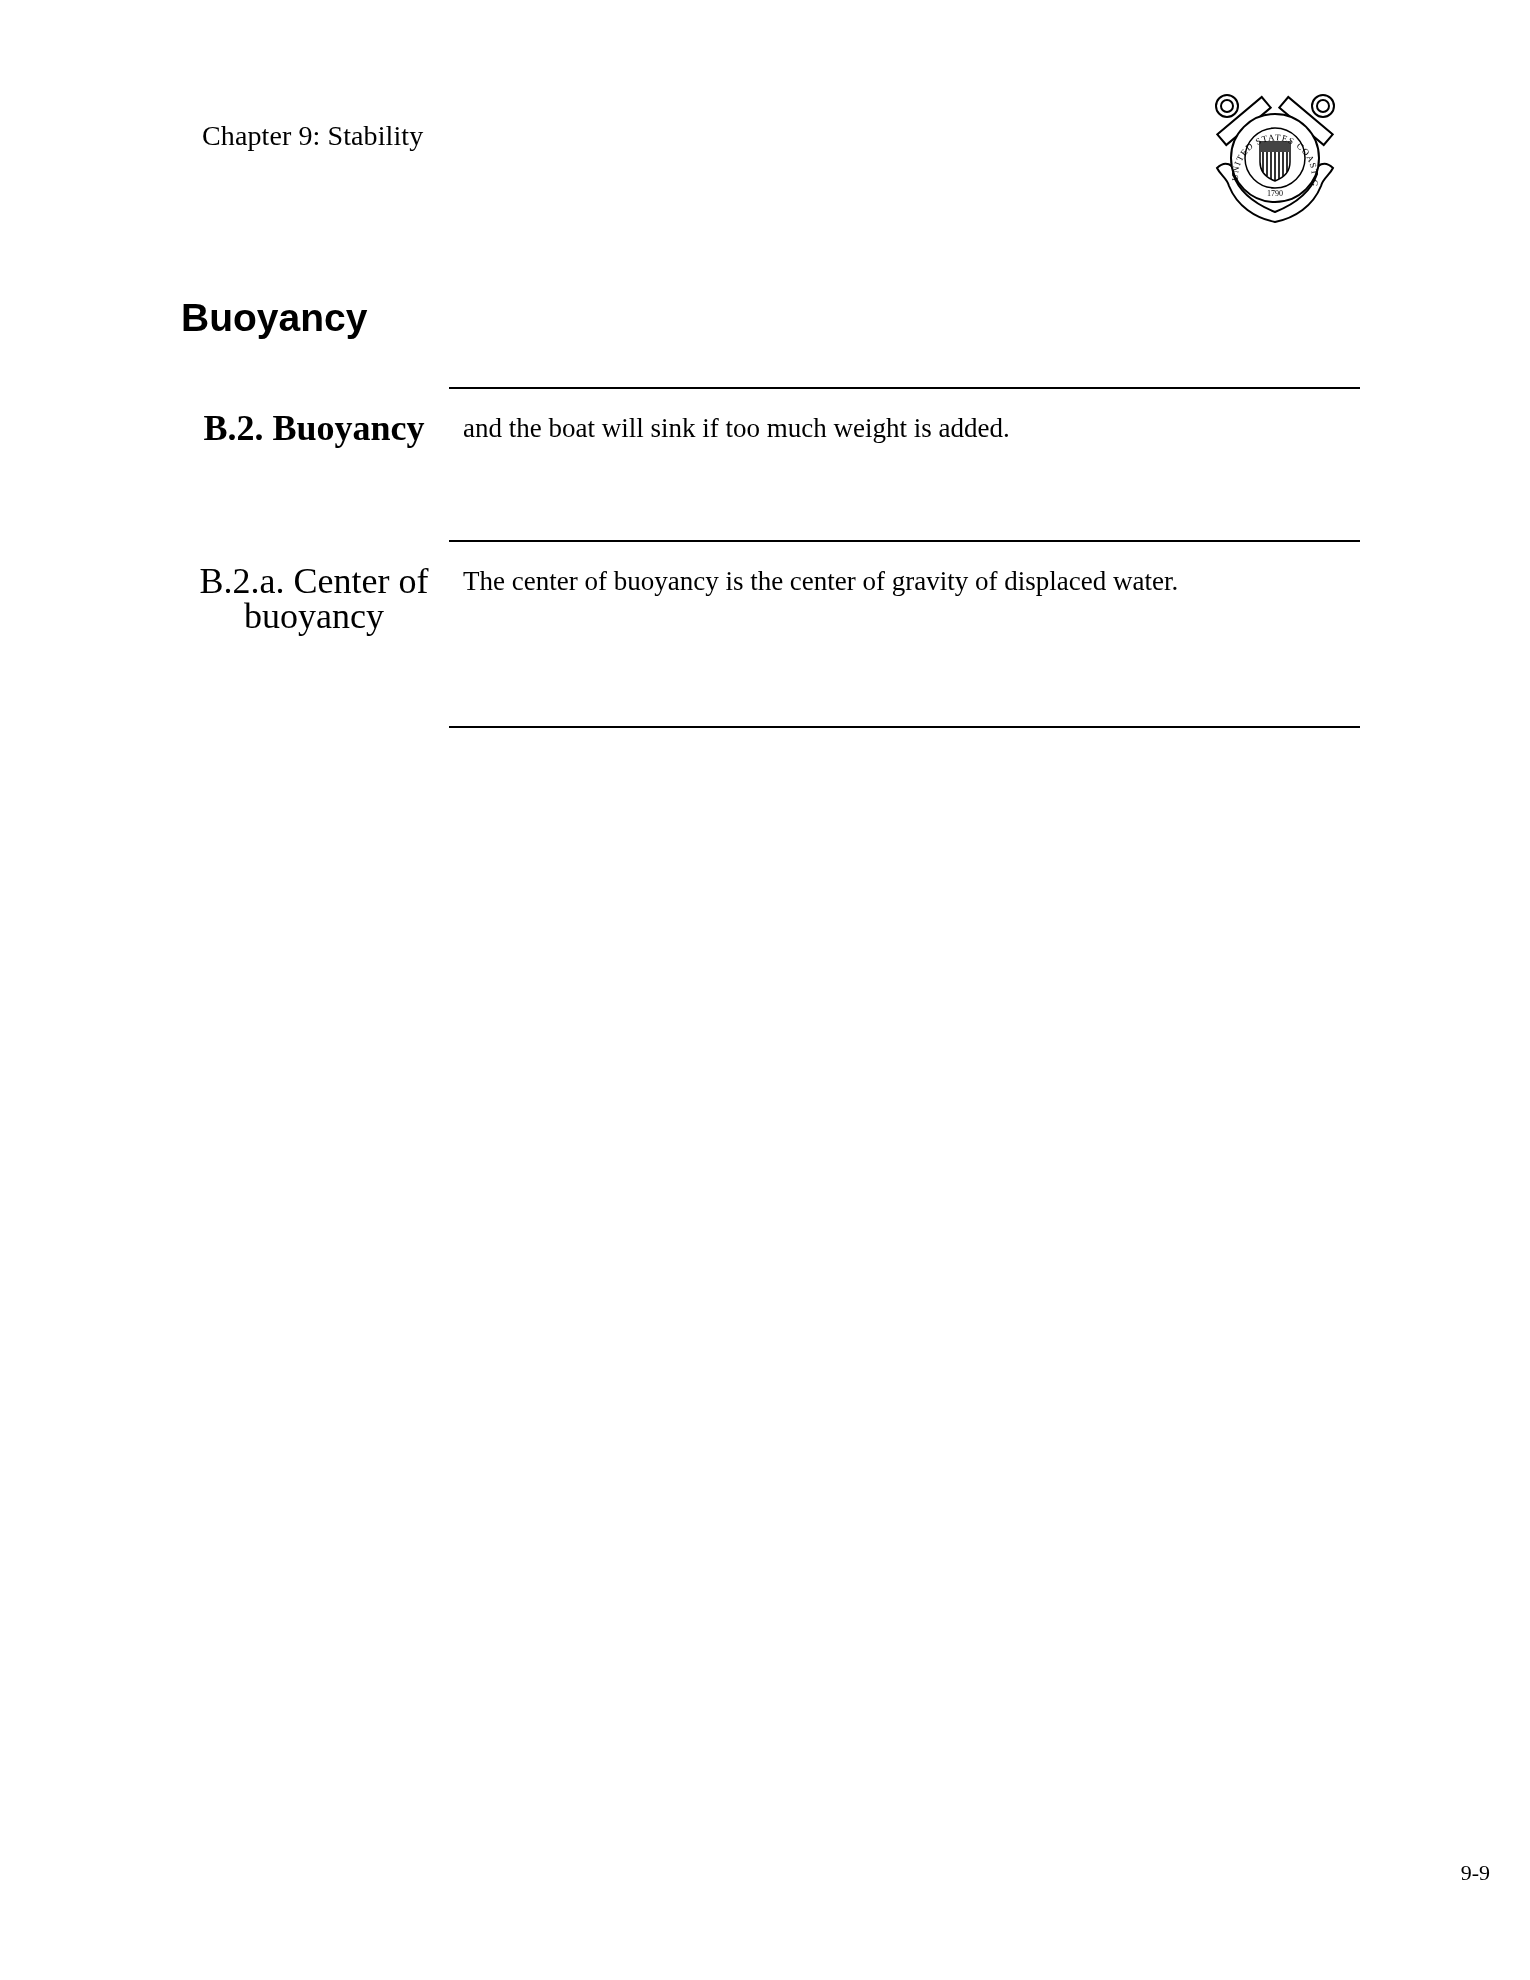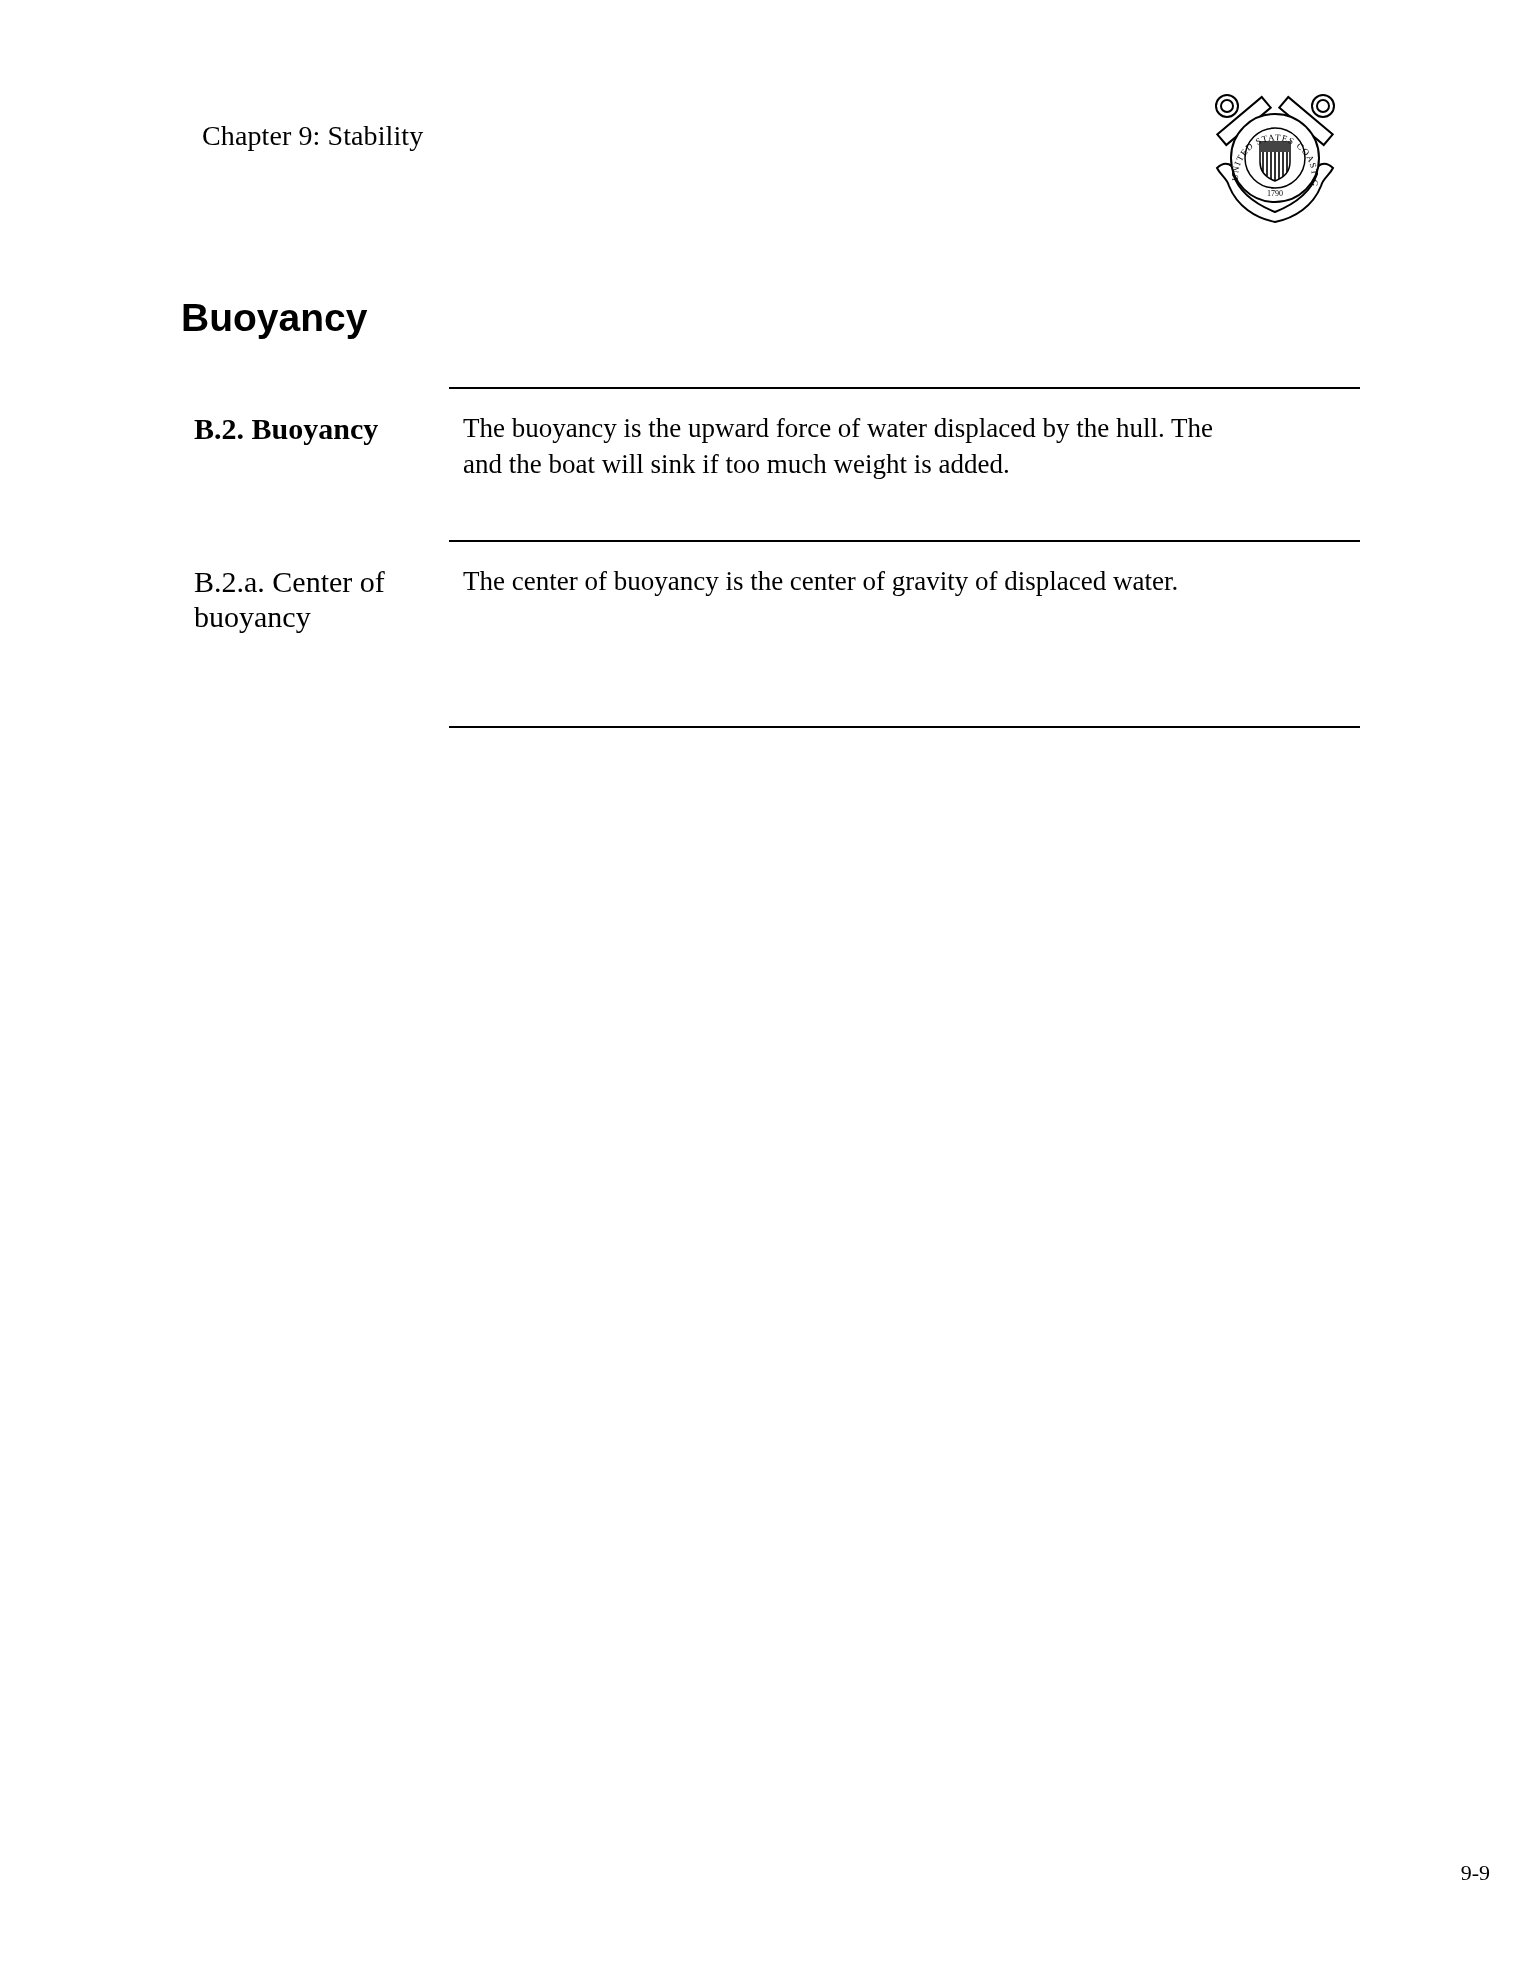--- a/index.html
+++ b/index.html
@@ -11,21 +11,21 @@
     .seal { position: absolute; left: 1205px; top: 90px; width: 140px; height: 135px; }
 
     .section-title { position: absolute; left: 181px; top: 296px; font-size: 39px; font-weight: bold; margin: 0; }
 
     .rule { position: absolute; left: 449px; width: 911px; height: 2px; background: #000; }
     .rule-1 { top: 387px; }
     .rule-2 { top: 540px; }
     .rule-3 { top: 726px; }
 
     .block { position: absolute; left: 0; width: 1530px; }
-    .label { position: absolute; left: 194px; width: 240px; font-size: 30px; line-height: 35px; }
+    .label { position: absolute; left: 194px; width: 240px; font-size: 36px; line-height: 35px; text-align: center; }
     .label.bold { font-weight: bold; }
     .body-text { position: absolute; left: 463px; width: 880px; font-size: 27px; line-height: 35.5px; }
 
     .block-1 { top: 411px; }
     .block-2 { top: 564px; }
 
     .page-number { position: absolute; left: 0; width: 1490px; text-align: right; top: 1860px; font-size: 22px; }
   </style>
 </head>
 <body>
@@ -73,21 +73,20 @@
     </svg>
   </div>
 
   <h1 class="section-title sans">Buoyancy</h1>
 
   <div class="rule rule-1"></div>
 
   <div class="block block-1">
     <div class="label bold serif">B.2.  Buoyancy</div>
     <div class="body-text serif">
-      <div>The buoyancy is the upward force of water displaced by the hull. The</div>
       <div>and the boat will sink if too much weight is added.</div>
     </div>
   </div>
 
   <div class="rule rule-2"></div>
 
   <div class="block block-2">
     <div class="label serif">
       <div>B.2.a.  Center of</div>
       <div>buoyancy</div>

